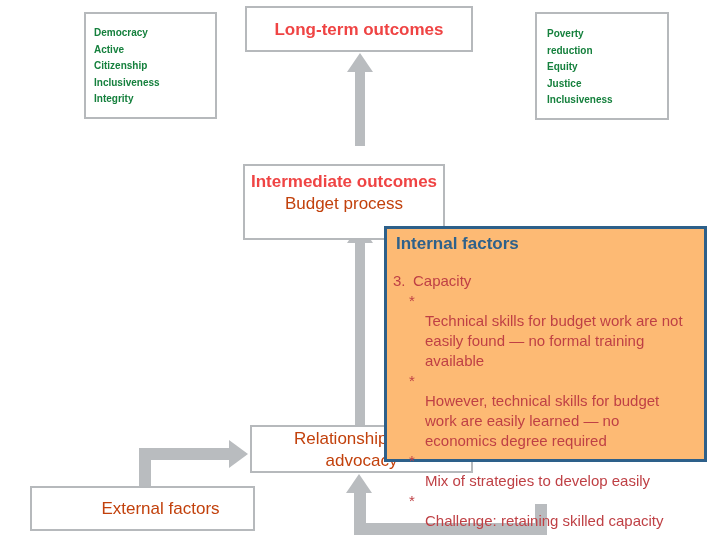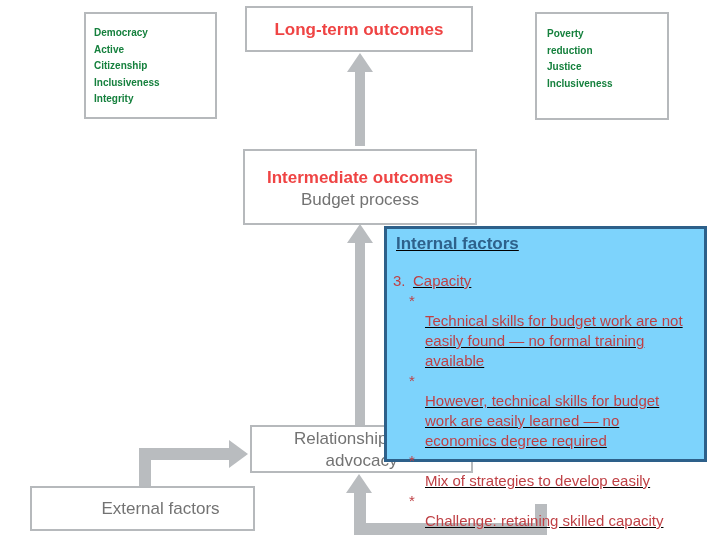--- a/index.html
+++ b/index.html
@@ -25,39 +25,38 @@
     color: #15803d;
   }
   .gray-head {
     font-weight: 700;
     font-size: 17px;
     color: #ef4444;
   }
   .gray-light {
     font-weight: 400;
     font-size: 17px;
-    color: #737373;
+    color: #c2410c;
   }
   .center { text-align: center; }
   
   .arr { position: absolute; z-index: 1; }
   .arr-rect { background: #b9bcbf; }
   .tri { width: 0; height: 0; }
   .tri-up    { border-left: 13px solid transparent; border-right: 13px solid transparent; border-bottom: 19px solid #b9bcbf; }
   .tri-right { border-top: 14px solid transparent; border-bottom: 14px solid transparent; border-left: 19px solid #b9bcbf; }
   
   .overlay {
     position: absolute;
     left: 384px; top: 226px;
     width: 323px; height: 236px;
     box-sizing: border-box;
-    background: #7dd3fc;
+    background: #fdba74;
     border: 3px solid #2d608a;
     z-index: 10;
-    text-decoration: underline;
   }
   .ov-title {
     margin: 5px 0 0 9px;
     font-weight: 700;
     font-size: 17px;
     color: #2e618b;
   }
   .ov-body {
     margin-top: 17px;
     color: #bf4045;
@@ -97,25 +96,26 @@
     <div>Integrity</div>
   </div>
 
   <div class="box center" style="left:245px; top:6px; width:228px; height:46px;">
     <div class="gray-head" style="margin-top:12px;">Long-term outcomes</div>
   </div>
 
   <div class="box gray-list" style="left:503px; top:12px; width:134px; height:108px; padding:12px 4px 16px 10px;margin-left:32px;">
     <div>Poverty</div>
     <div>reduction</div>
+    <div>Equity</div>
     <div>Justice</div>
     <div>Inclusiveness</div>
   </div>
 
-  <div class="box center" style="left:243px; top:149px; width:234px; height:76px; padding-top:16px;">
+  <div class="box center" style="left:243px; top:164px; width:202px; height:76px; padding-top:5px;">
     <div class="gray-head" style="line-height:22px;">Intermediate outcomes</div>
     <div class="gray-light" style="line-height:22px;">Budget process</div>
   </div>
 
   <div class="box center" style="left:250px; top:425px; width:223px; height:48px; padding-top:1px; z-index:2;">
     <div class="gray-light" style="line-height:22px;">Relationships and</div>
     <div class="gray-light" style="line-height:22px;">advocacy</div>
   </div>
 
   <div class="box center" style="left:30px; top:486px; width:225px; height:45px;padding-left:36px;">

